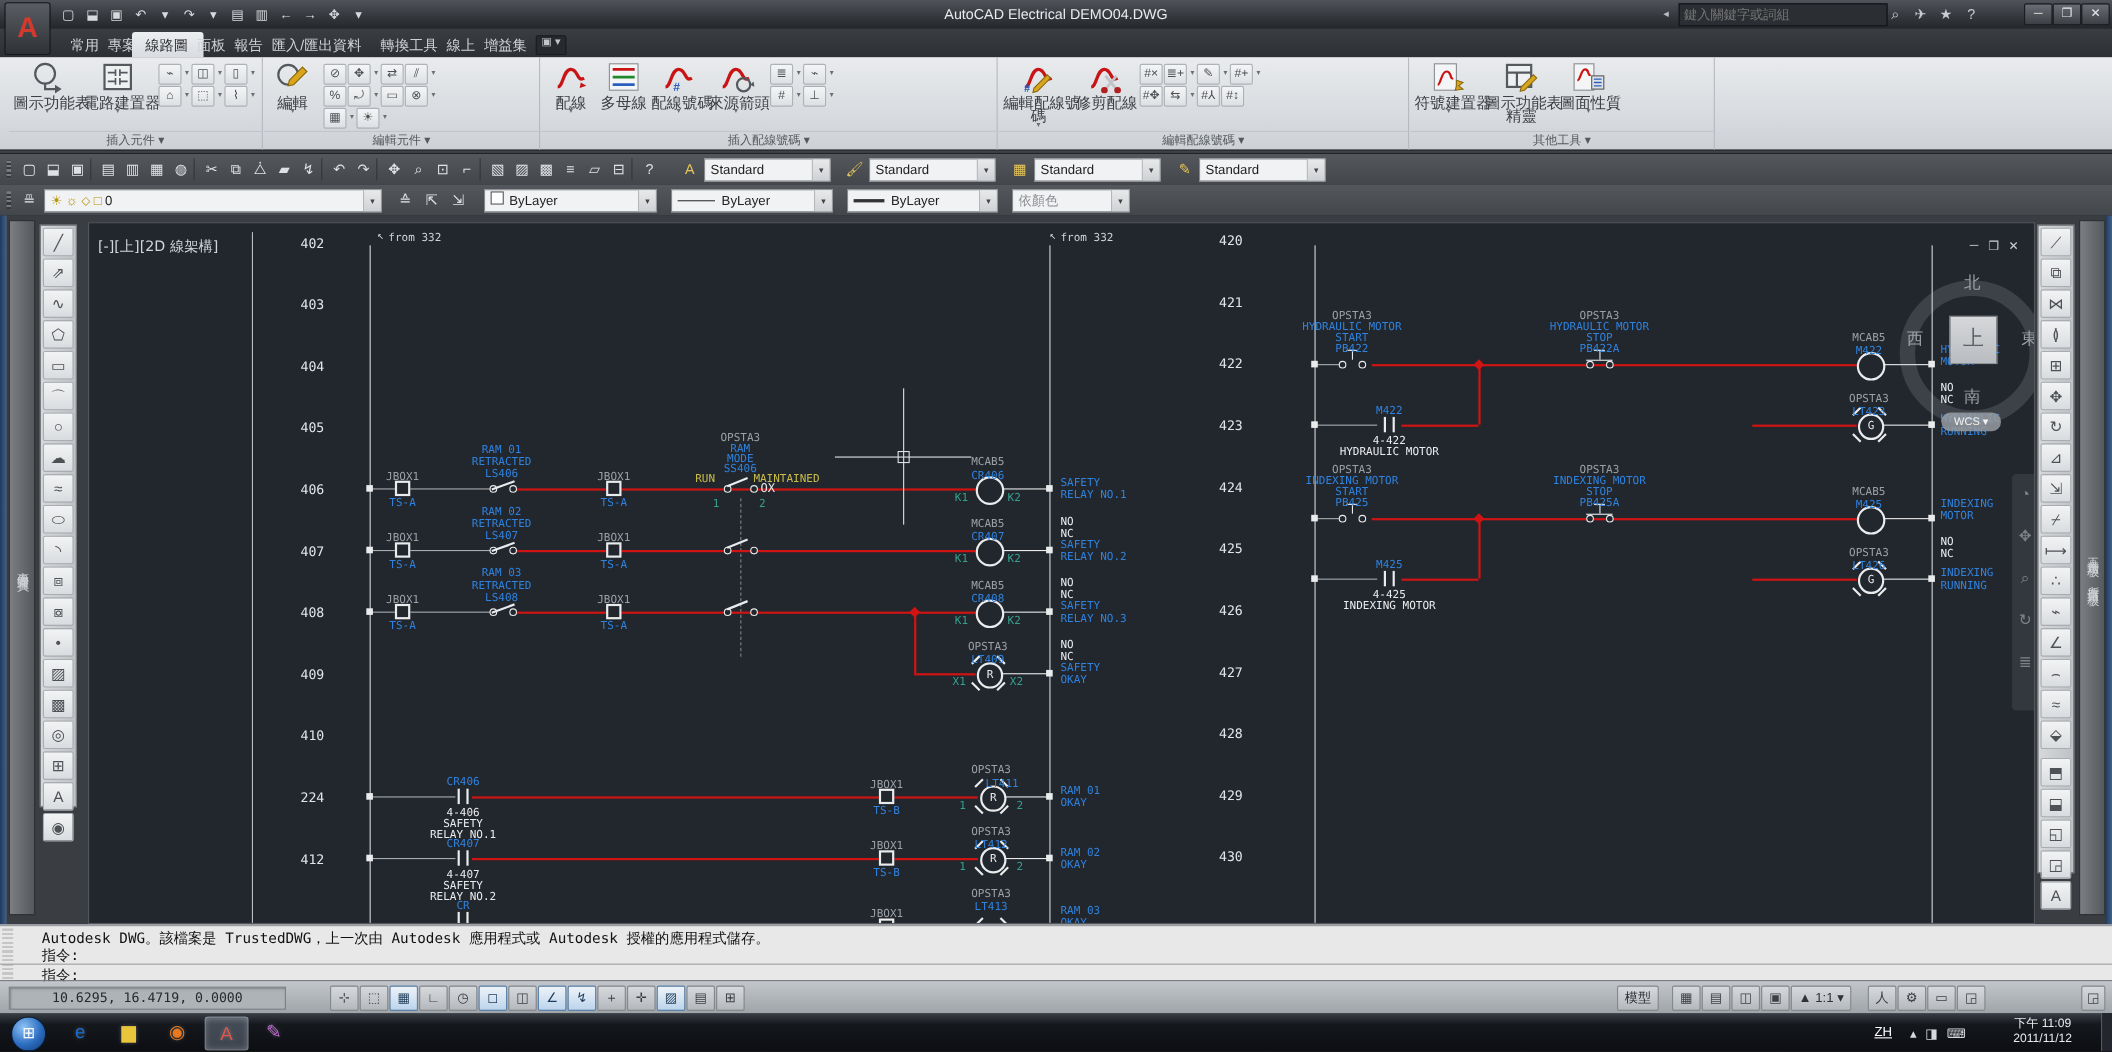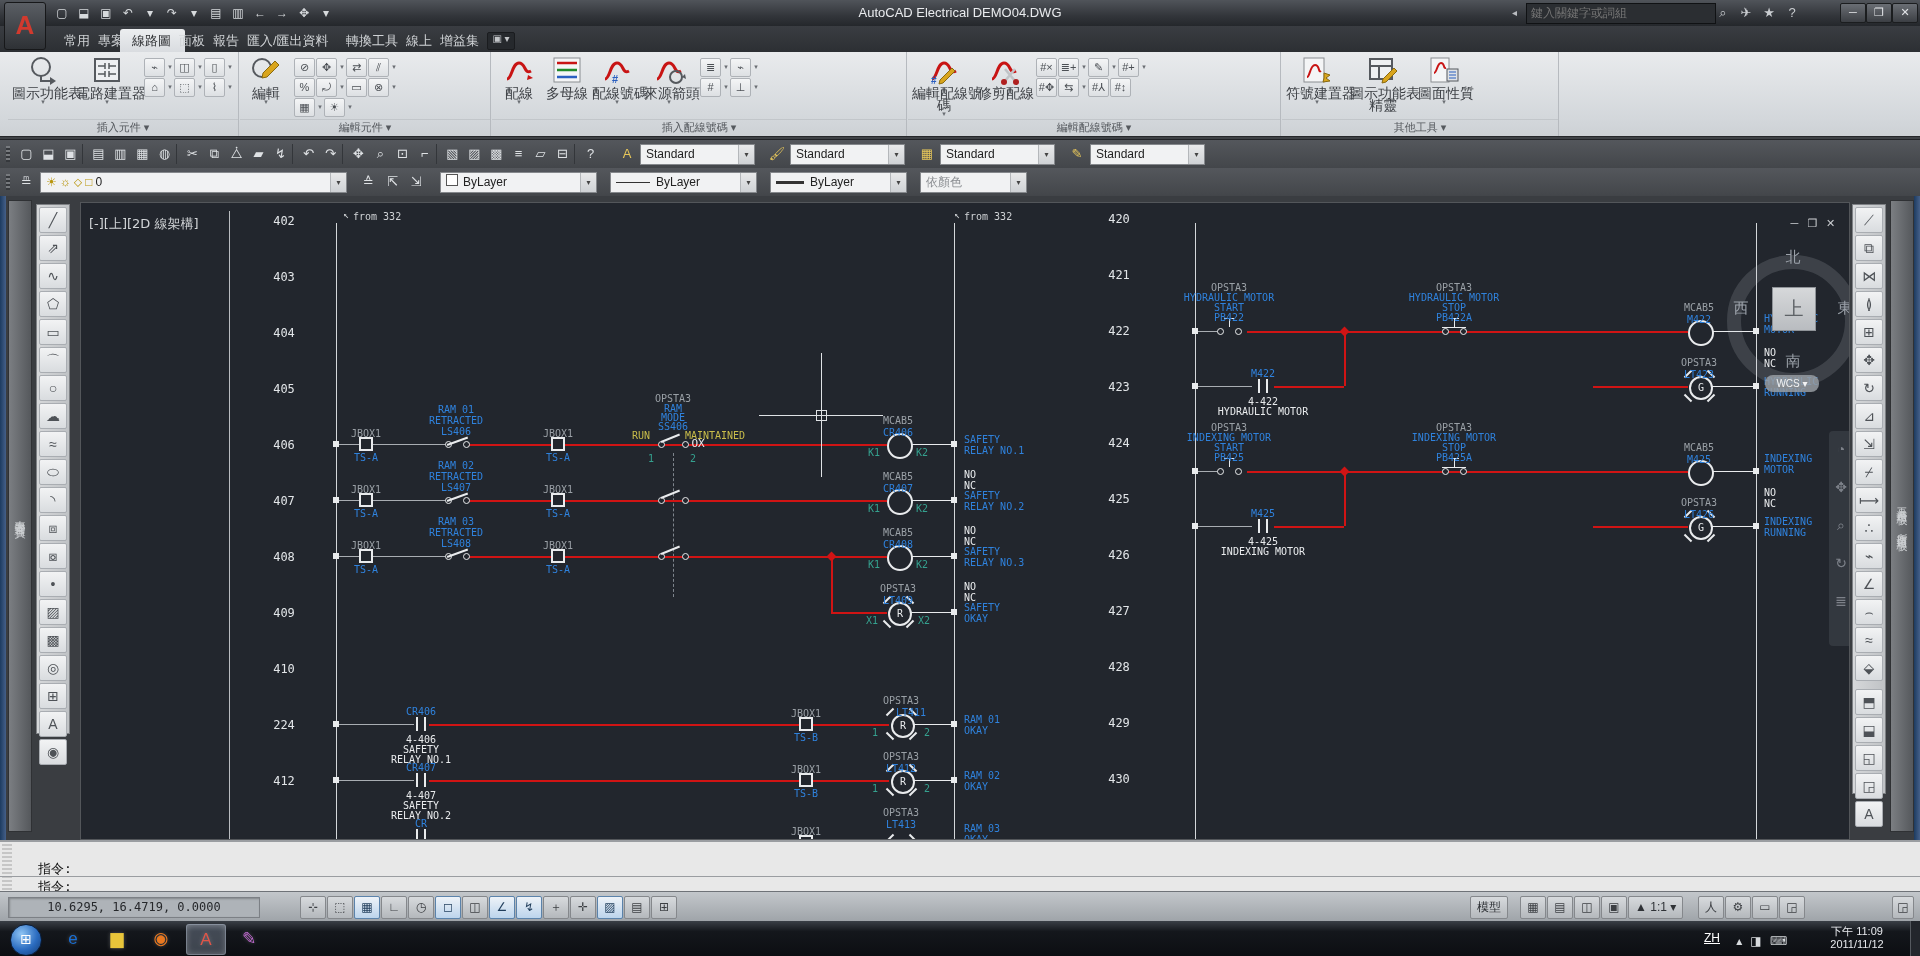--- a/index.html
+++ b/index.html
@@ -733,20 +733,21 @@
         <div class="vico" style="margin-top: 2px;">◲</div>
         <div class="vico" style="margin-top: 2px;">A</div>
       </div>
     <div class="palette abs" style="left:1890px;">
       <span class="ptext">工具選項板 - 所有選項板</span>
     </div>
   </div>
 
   <div id="cmd" class="abs">
     <div class="grip2 abs"></div>
+    <div class="abs" style="left:38px;top:2px;">Autodesk DWG。該檔案是 TrustedDWG，上一次由 Autodesk 應用程式或 Autodesk 授權的應用程式儲存。</div>
     <div class="abs" style="left:38px;top:18px;">指令:</div>
     <div id="cmd-sep" class="abs"></div>
     <div class="abs" style="left:38px;top:36px;">指令:</div>
   </div>
 
   <div id="statusbar" class="abs">
     <div id="coords" class="abs">10.6295, 16.4719, 0.0000</div>
   <div class="stbtn abs" style="left: 300px;">⊹</div>
       <div class="stbtn abs" style="left: 327px;">⬚</div>
       <div class="stbtn abs on" style="left: 354px;">▦</div>

